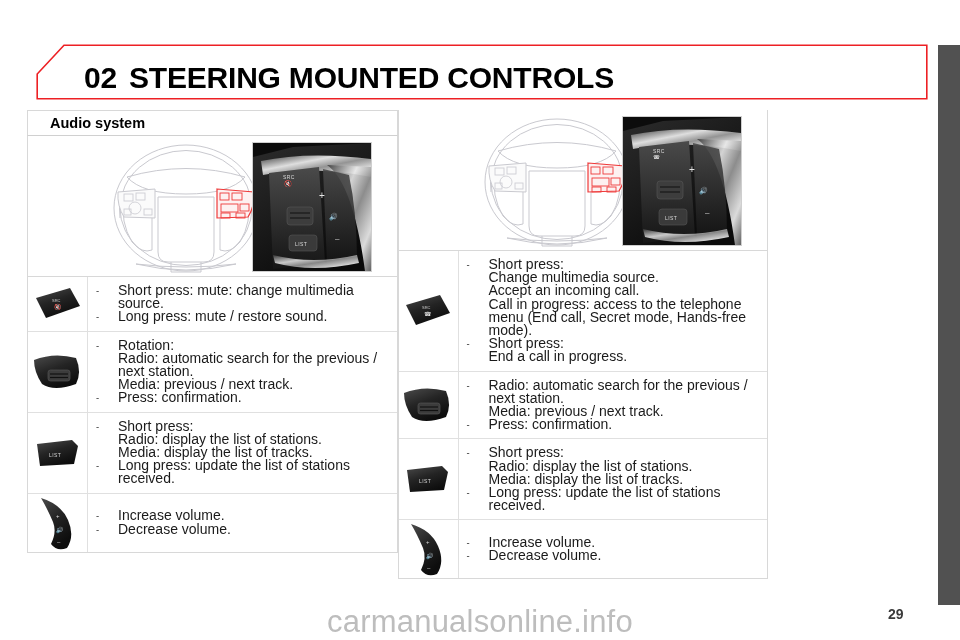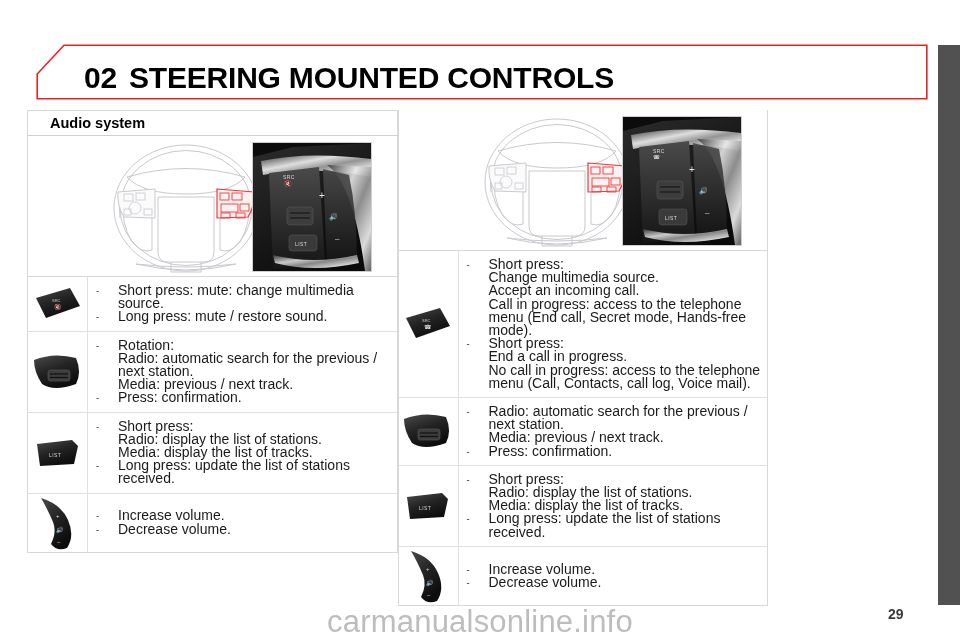--- a/index.html
+++ b/index.html
@@ -452,21 +452,20 @@
                 <div>Change multimedia source.</div>
                 <div>Accept an incoming call.</div>
                 <div>Call in progress: access to the telephone menu (End call, Secret mode, Hands-free mode).</div>
               </div>
             </div>
             <div class="bullet-block">
               <div class="dash">-</div>
               <div class="dash-lines">
                 <div>Short press:</div>
                 <div>End a call in progress.</div>
-                <div>No call in progress: access to the telephone menu (Call, Contacts, call log, Voice mail).</div>
               </div>
             </div>
           </div>
         </div>
         <div class="row">
           <div class="row-icon">
             <svg width="52" height="44" viewBox="0 0 52 44">
               <defs>
     <linearGradient id="g_rotary-wheel-button-icon" x1="0" y1="0" x2="0.5" y2="1">
       <stop offset="0" stop-color="#4b4b4b"></stop>

